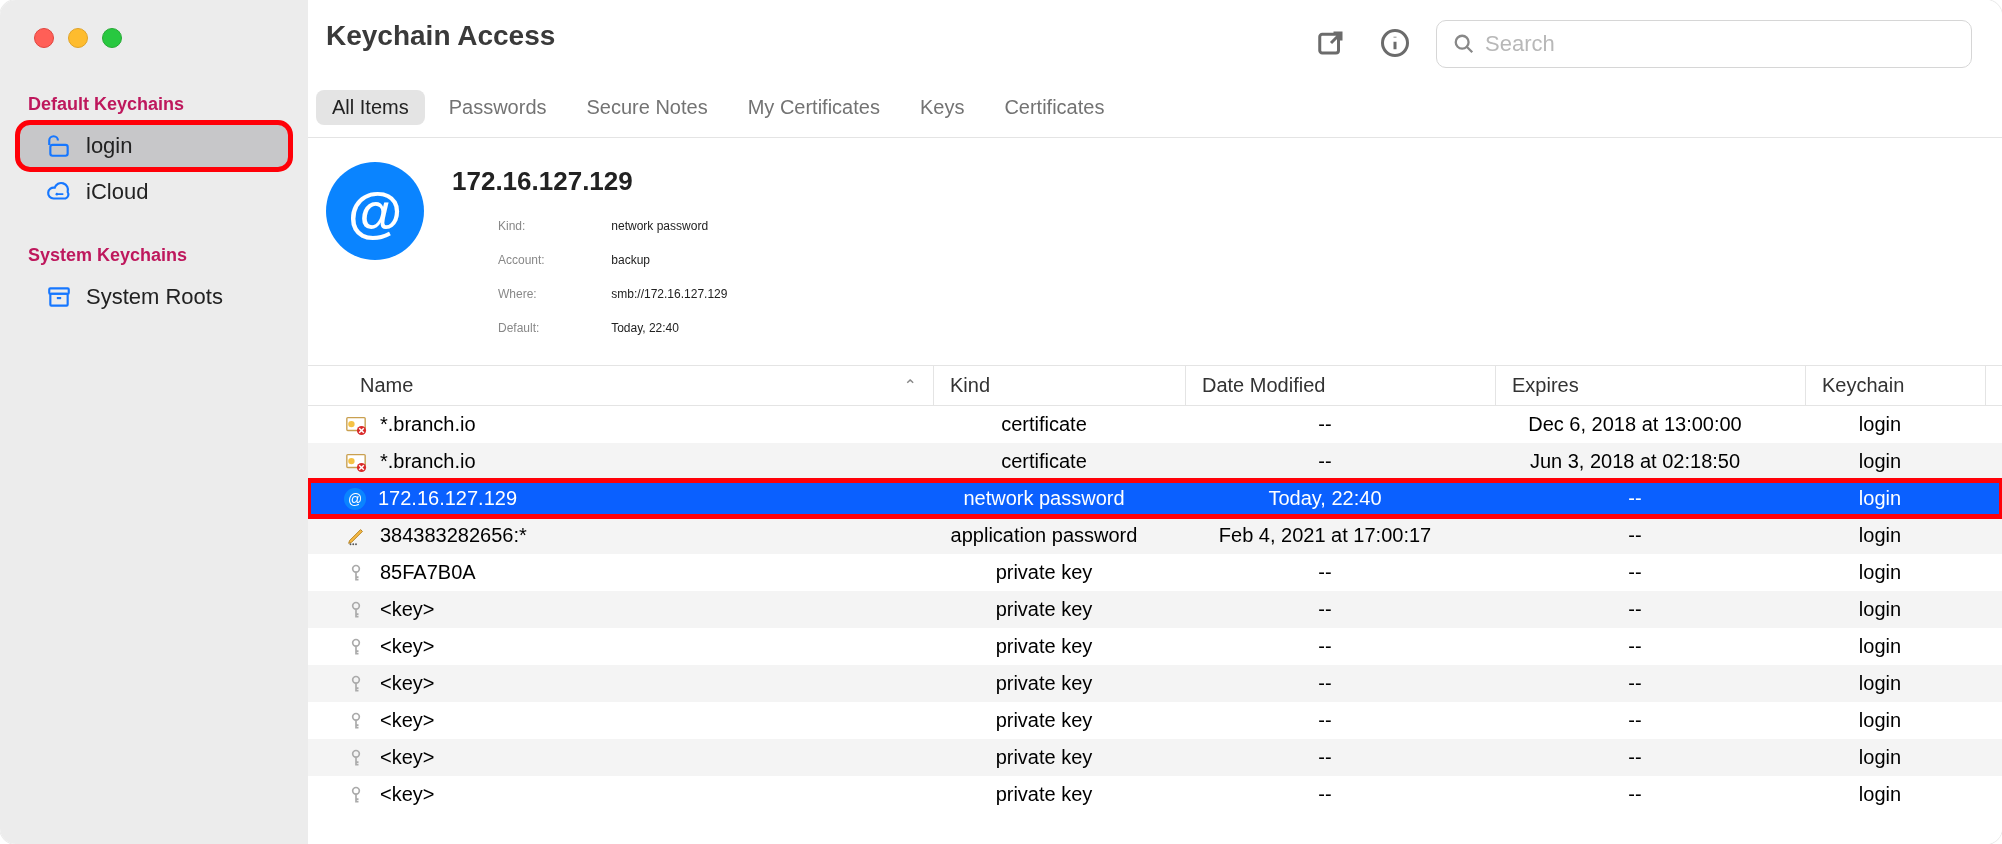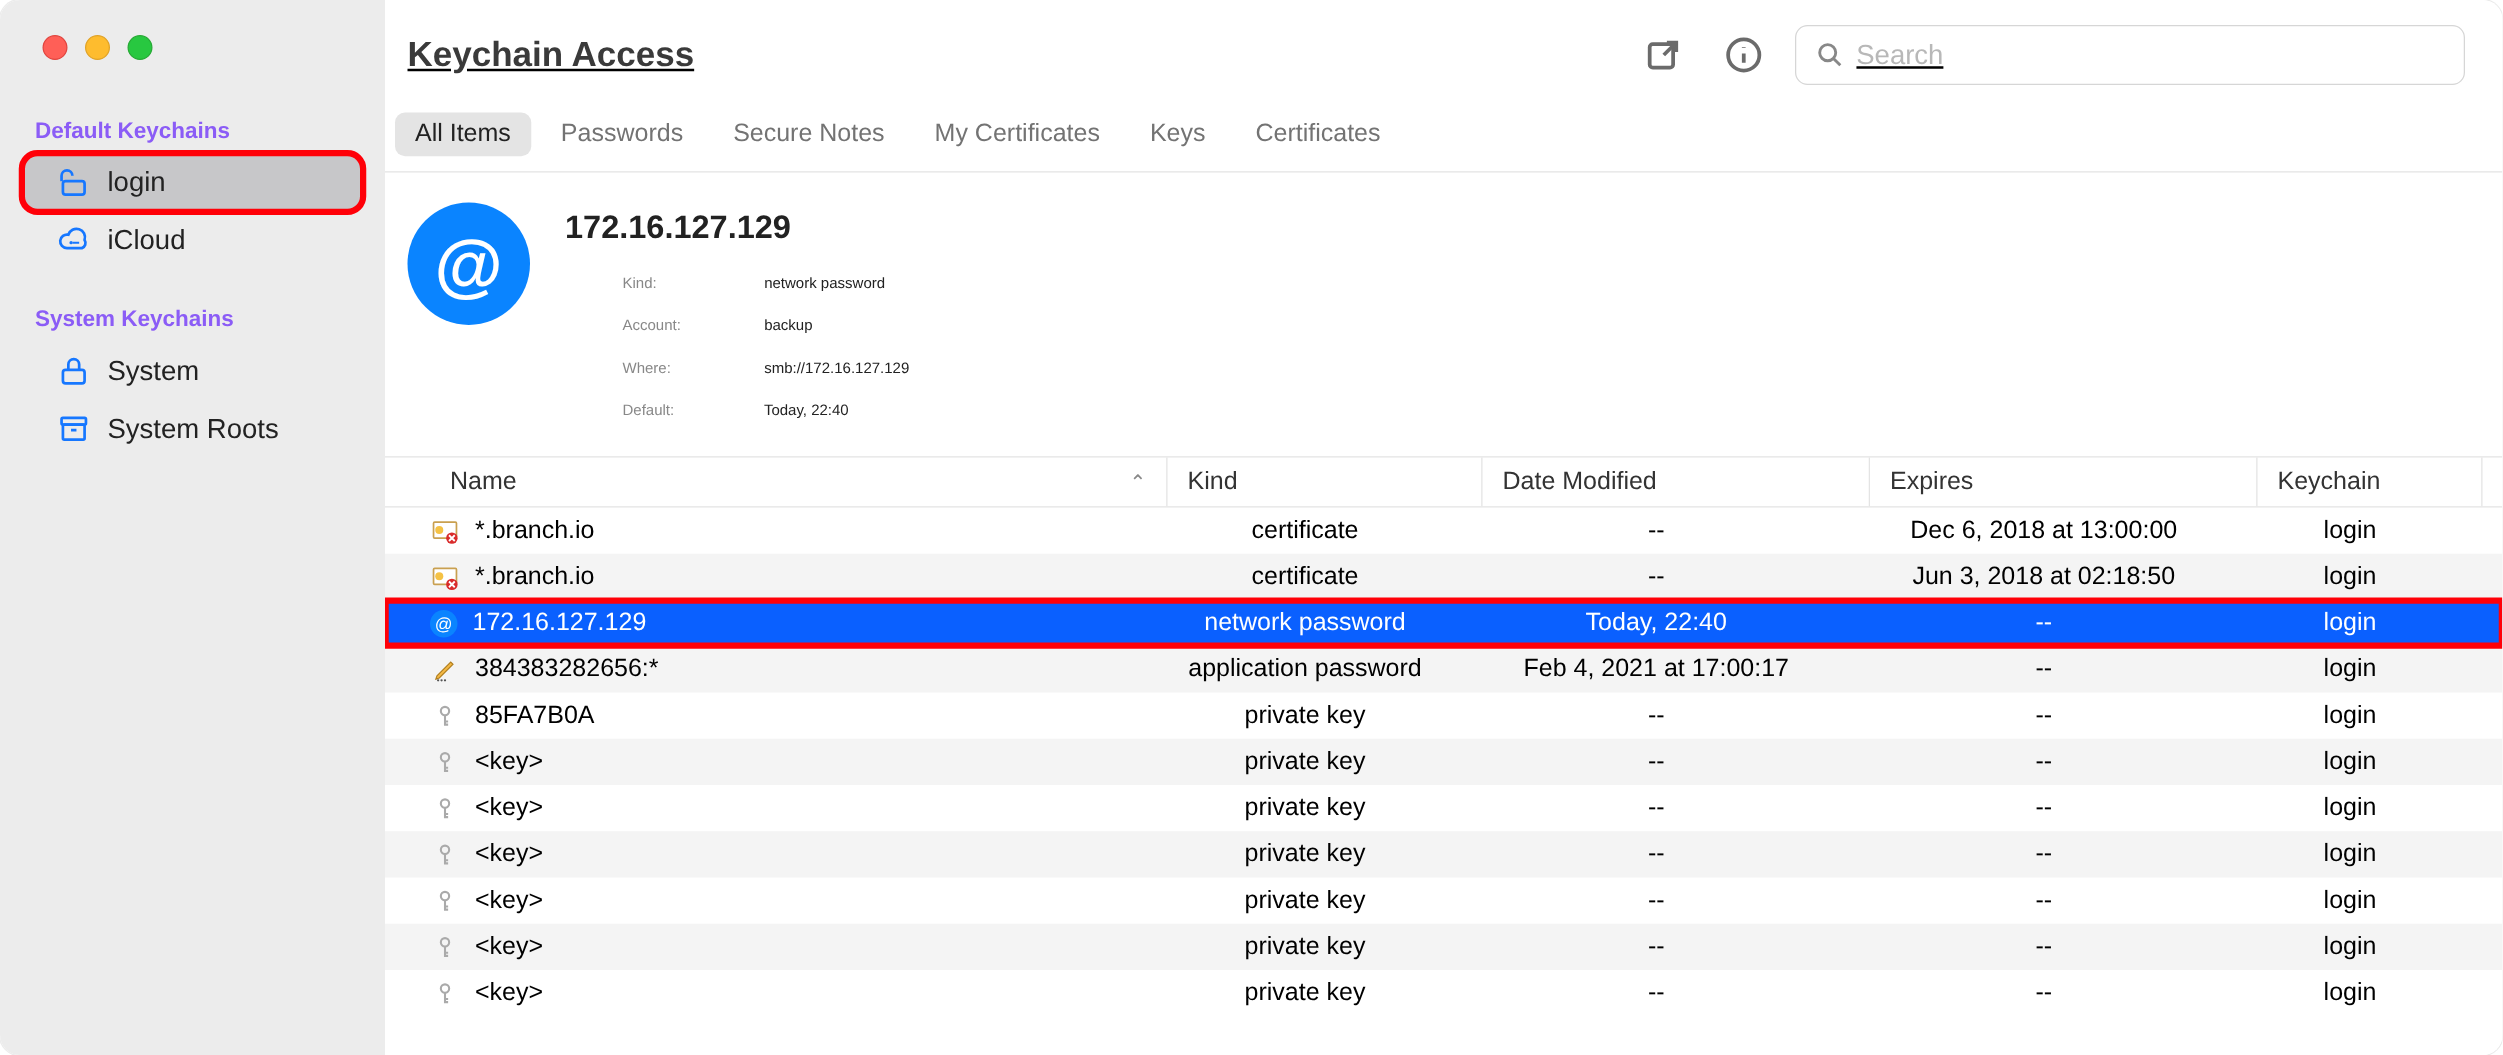--- a/index.html
+++ b/index.html
@@ -4,28 +4,28 @@
 <style>
   * { box-sizing: border-box; margin: 0; padding: 0; font-family: -apple-system, BlinkMacSystemFont, "Segoe UI", Helvetica, Arial, sans-serif; }
   body { width: 2002px; height: 844px; background: #fff; overflow:hidden; }
   .window { display: flex; width: 2002px; height: 844px; border-radius: 16px; overflow: hidden; background: #fff; box-shadow: 0 0 0 1px rgba(0,0,0,0.08);}
   .sidebar { width: 378px; background: #ececec; padding-top: 28px; }
   .traffic { display:flex; gap:14px; padding-left:34px; margin-bottom:36px;}
   .dot { width:20px; height:20px; border-radius:50%; }
   .dot.red{background:#ff5f57;border:1px solid #e1453f;}
   .dot.yellow{background:#febc2e;border:1px solid #e0a328;}
   .dot.green{background:#28c840;border:1px solid #27aa35;}
-  .side-header{ font-size:18px; color:#8b5cf6; font-weight:600; padding:10px 28px 8px;}
+  .side-header{ font-size:18px; color:#be185d; font-weight:600; padding:10px 28px 8px;}
   .side-item{ display:flex; align-items:center; gap:14px; padding:10px 28px; margin:0 18px; border-radius:10px; font-size:22px; color:#222;}
   .side-item.selected{ background:#c7c7c9; }
   .side-item.highlight{ outline:5px solid #ff0008; outline-offset:-2px; border-radius:12px;}
   .side-icon{ width:26px; height:26px; display:inline-flex; align-items:center; justify-content:center;}
   svg{display:block;}
   .main{ flex:1; display:flex; flex-direction:column; background:#fff;}
-  .toolbar{ display:flex; align-items:center; padding:20px 30px 16px 18px; gap:18px;text-decoration:underline;}
+  .toolbar{ display:flex; padding:20px 30px 16px 18px; gap:18px;}
   .title{ font-size:28px; font-weight:700; color:#3a3a3a; flex:1;}
   .toolbar-icon{ width:46px; height:46px; display:flex; align-items:center; justify-content:center; color:#6b6b6b;}
   .toolbar-icon svg path,.toolbar-icon svg circle,.toolbar-icon svg rect{ stroke:#6b6b6b; fill:none; stroke-width:2.4;}
   .search{ display:flex; align-items:center; gap:10px; background:#fff; border:1px solid #d6d6d6; border-radius:10px; padding:8px 16px; width:536px; height:48px;}
   .search input{ border:none; outline:none; font-size:22px; flex:1; background:transparent; color:#333;}
   .search input::placeholder{color:#b8b8b8;}
   .search-icon svg{stroke:#888;}
   .tabs{ display:flex; gap:8px; padding:6px 8px 12px; border-bottom:1px solid #e4e4e4;}
   .tab{ padding:6px 16px; font-size:20px; color:#737373; border-radius:8px; cursor:default;}
   .tab.active{ background:#e4e4e4; color:#222;}
@@ -79,29 +79,20 @@
             </svg>
           </span>
           <span>iCloud</span>
         </div>
       </div>
     <div class="side-header" style="margin-top:20px;">System Keychains</div>
     <div id="side-system">
         <div class="side-item">
           <span class="side-icon">
             <svg width="26" height="26" viewBox="0 0 24 24" fill="none" stroke="#1677ff" stroke-width="2">
-              <rect x="4" y="11" width="16" height="10" rx="2"></rect>
-              <path d="M8 11 V7 a4 4 0 0 1 8 0 V11"></path>
-            </svg>
-          </span>
-          <span>System</span>
-        </div>
-        <div class="side-item">
-          <span class="side-icon">
-            <svg width="26" height="26" viewBox="0 0 24 24" fill="none" stroke="#1677ff" stroke-width="2">
               <rect x="3" y="4" width="18" height="5" rx="1"></rect>
               <rect x="4" y="9" width="16" height="11" rx="1"></rect>
               <path d="M10 13h4"></path>
             </svg>
           </span>
           <span>System Roots</span>
         </div>
       </div>
   </div>
 

